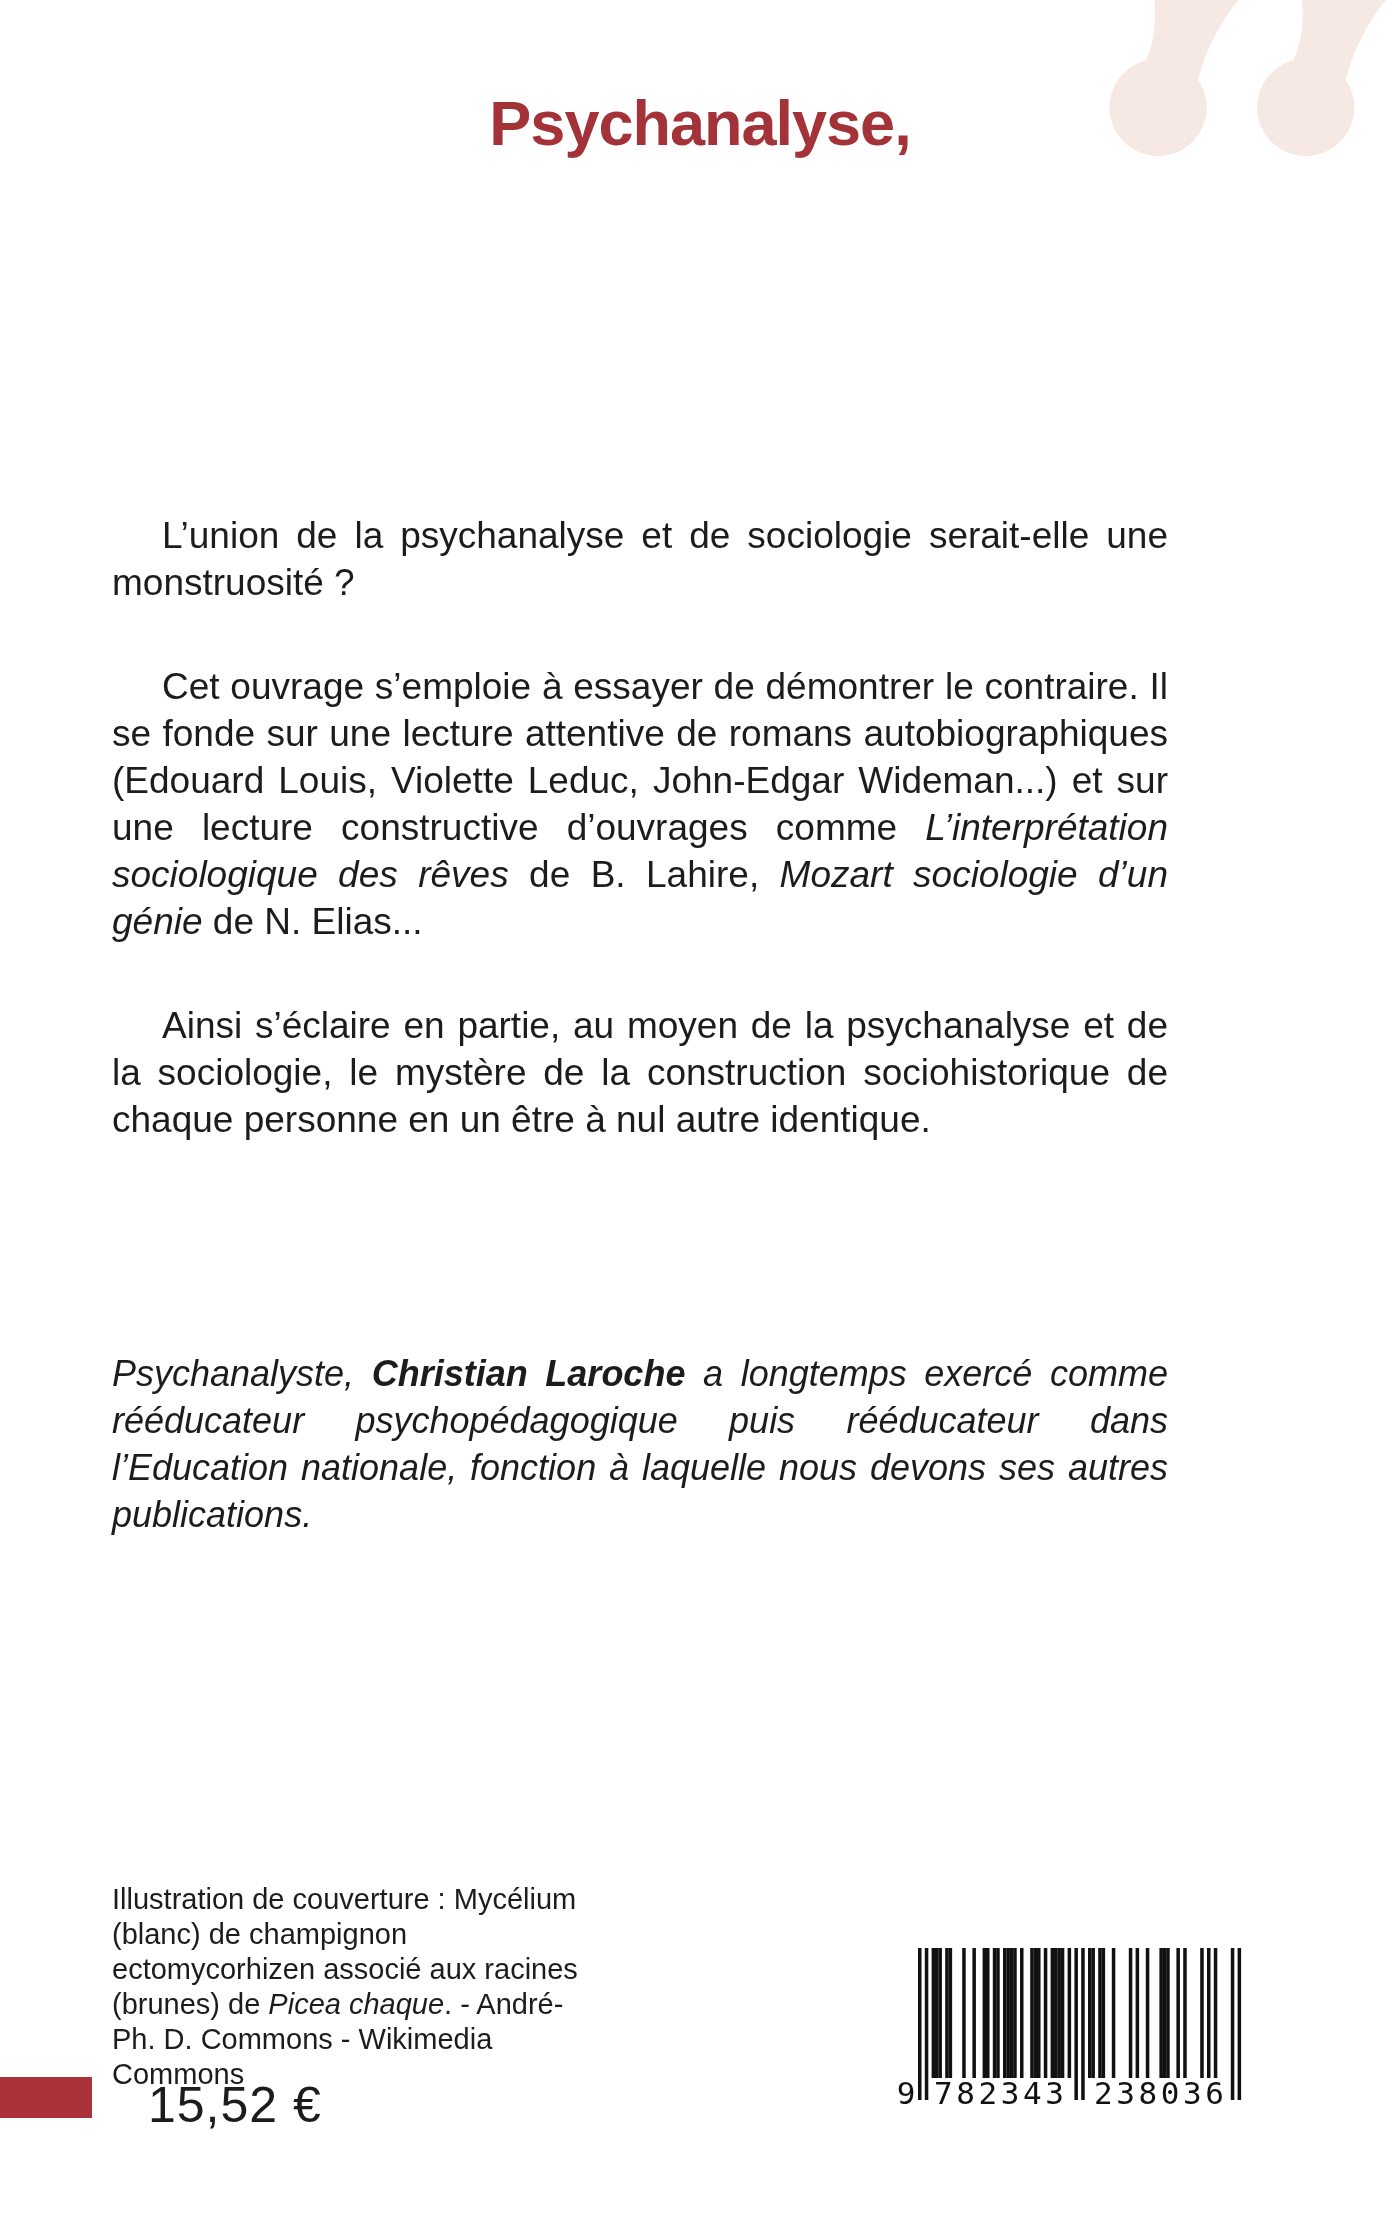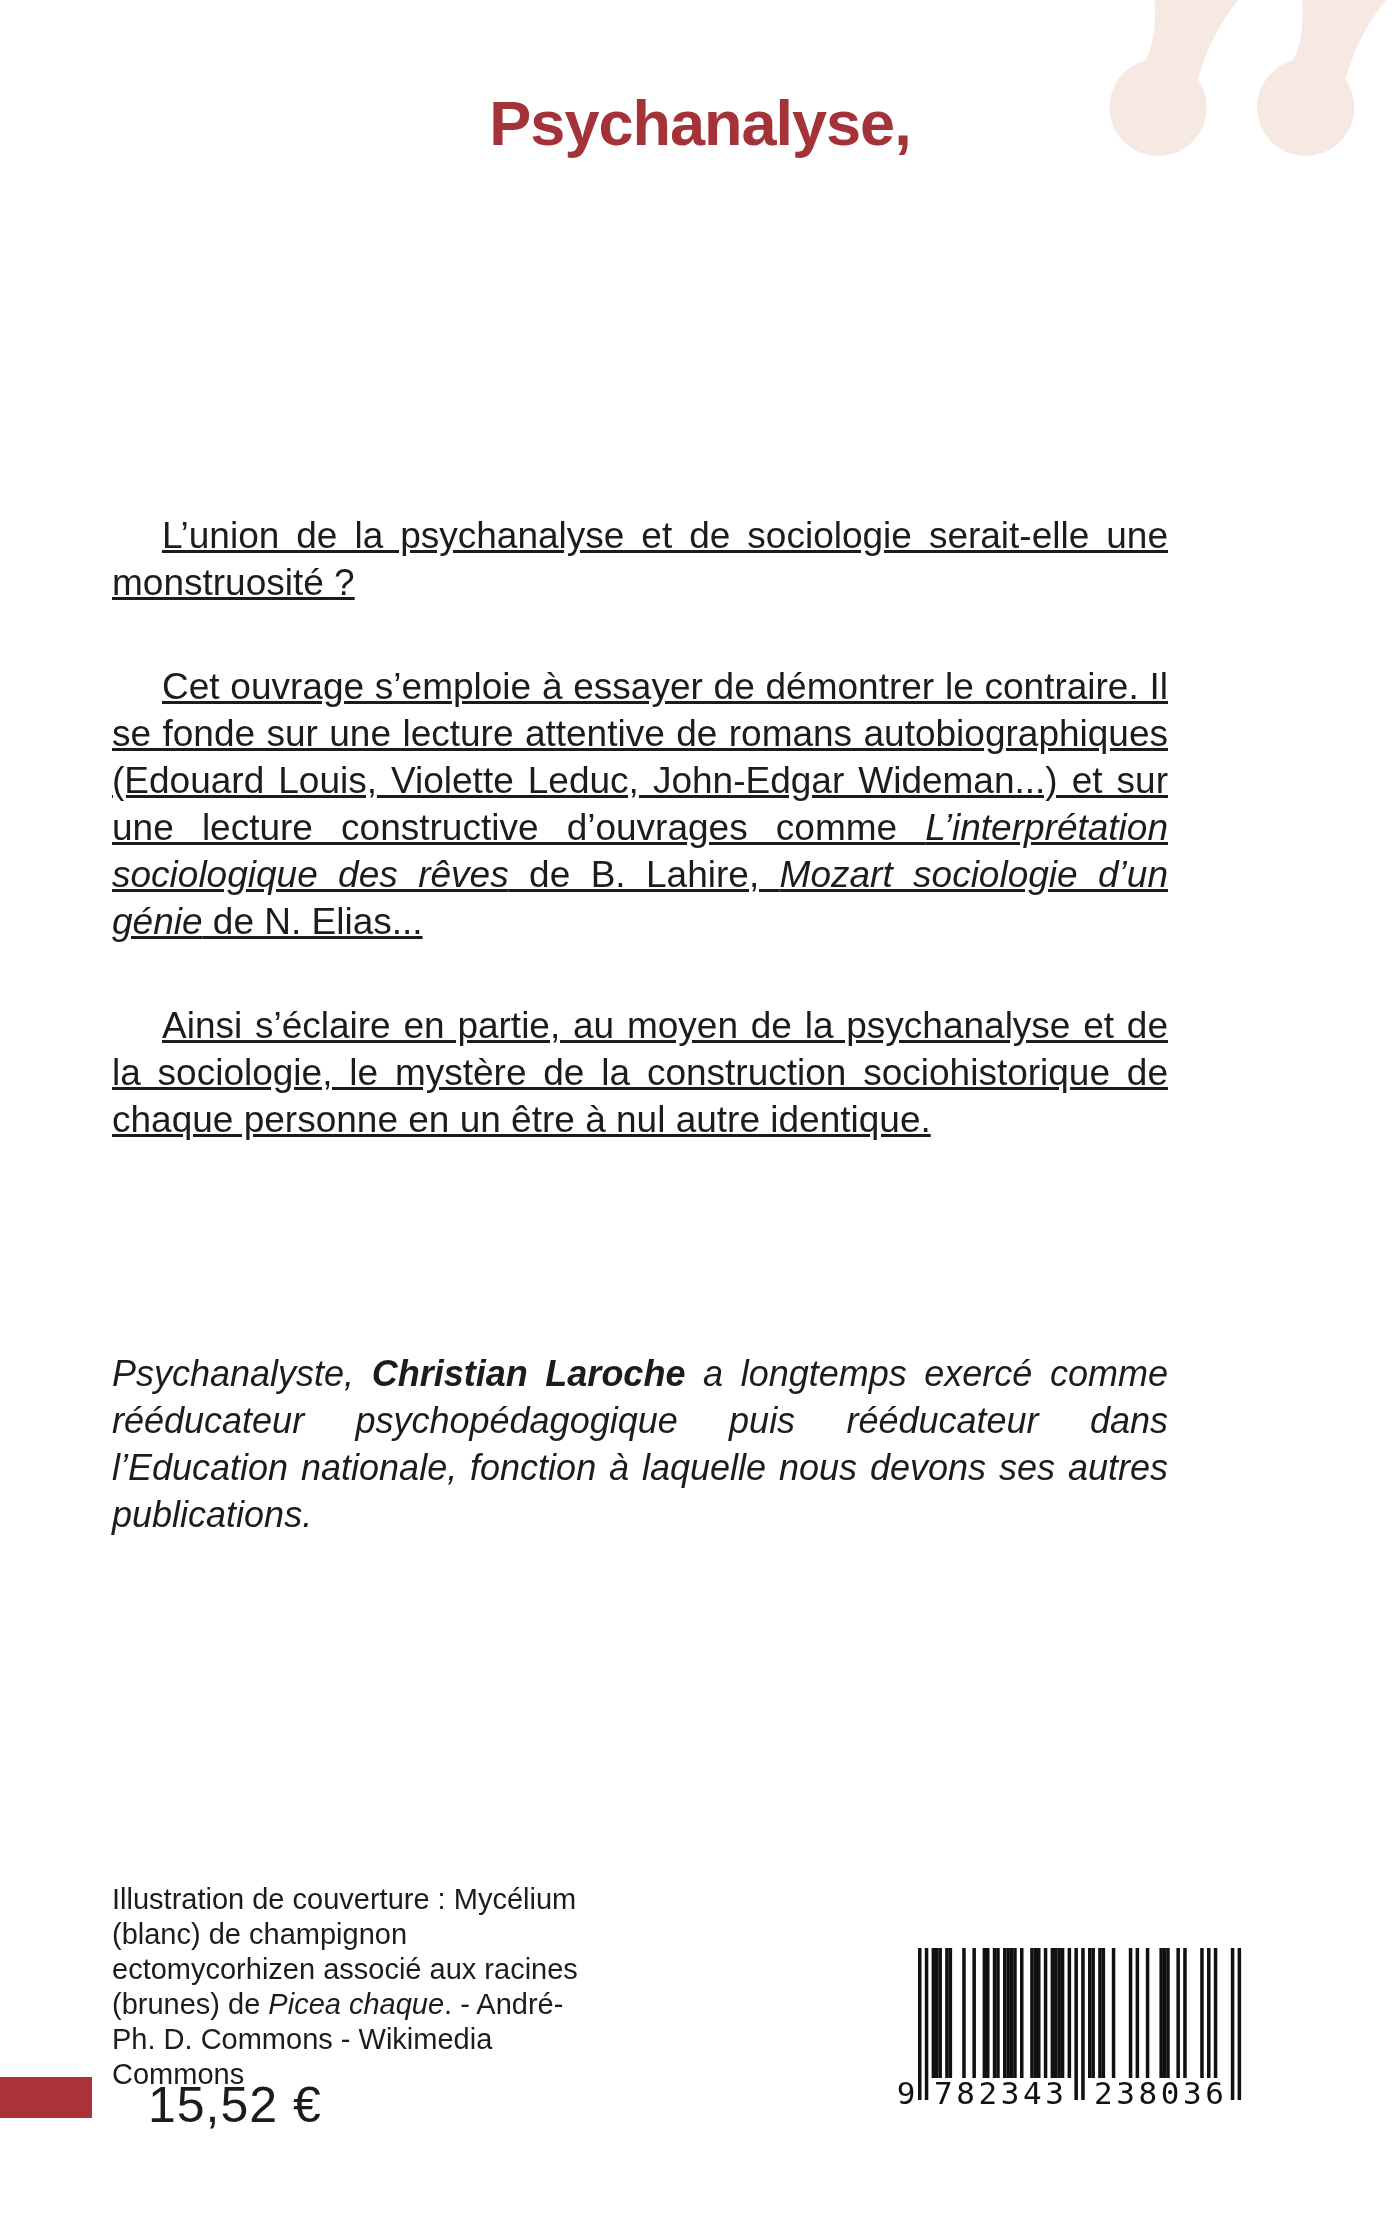--- a/index.html
+++ b/index.html
@@ -21,21 +21,21 @@
   .quote-deco svg{display:block;width:100%;height:100%;}
   
   .title-block{
     position:absolute;top:90px;left:0;width:100%;
     text-align:center;
     font-weight:bold;
     font-size:63px;line-height:67px;
     letter-spacing:-1px;
   }
   
-  .synopsis{position:absolute;top:512px;left:112px;width:1056px;text-decoration:underline;}
+  .synopsis{position:absolute;top:512px;left:112px;width:1056px;}
   .synopsis p{
     margin:0 0 57px 0;
     font-size:37px;line-height:47px;
     text-align:justify;
     text-indent:50px;
   }
   .synopsis p:last-child{margin-bottom:0;}
   
   .bio{
     position:absolute;top:1350px;left:112px;width:1056px;

